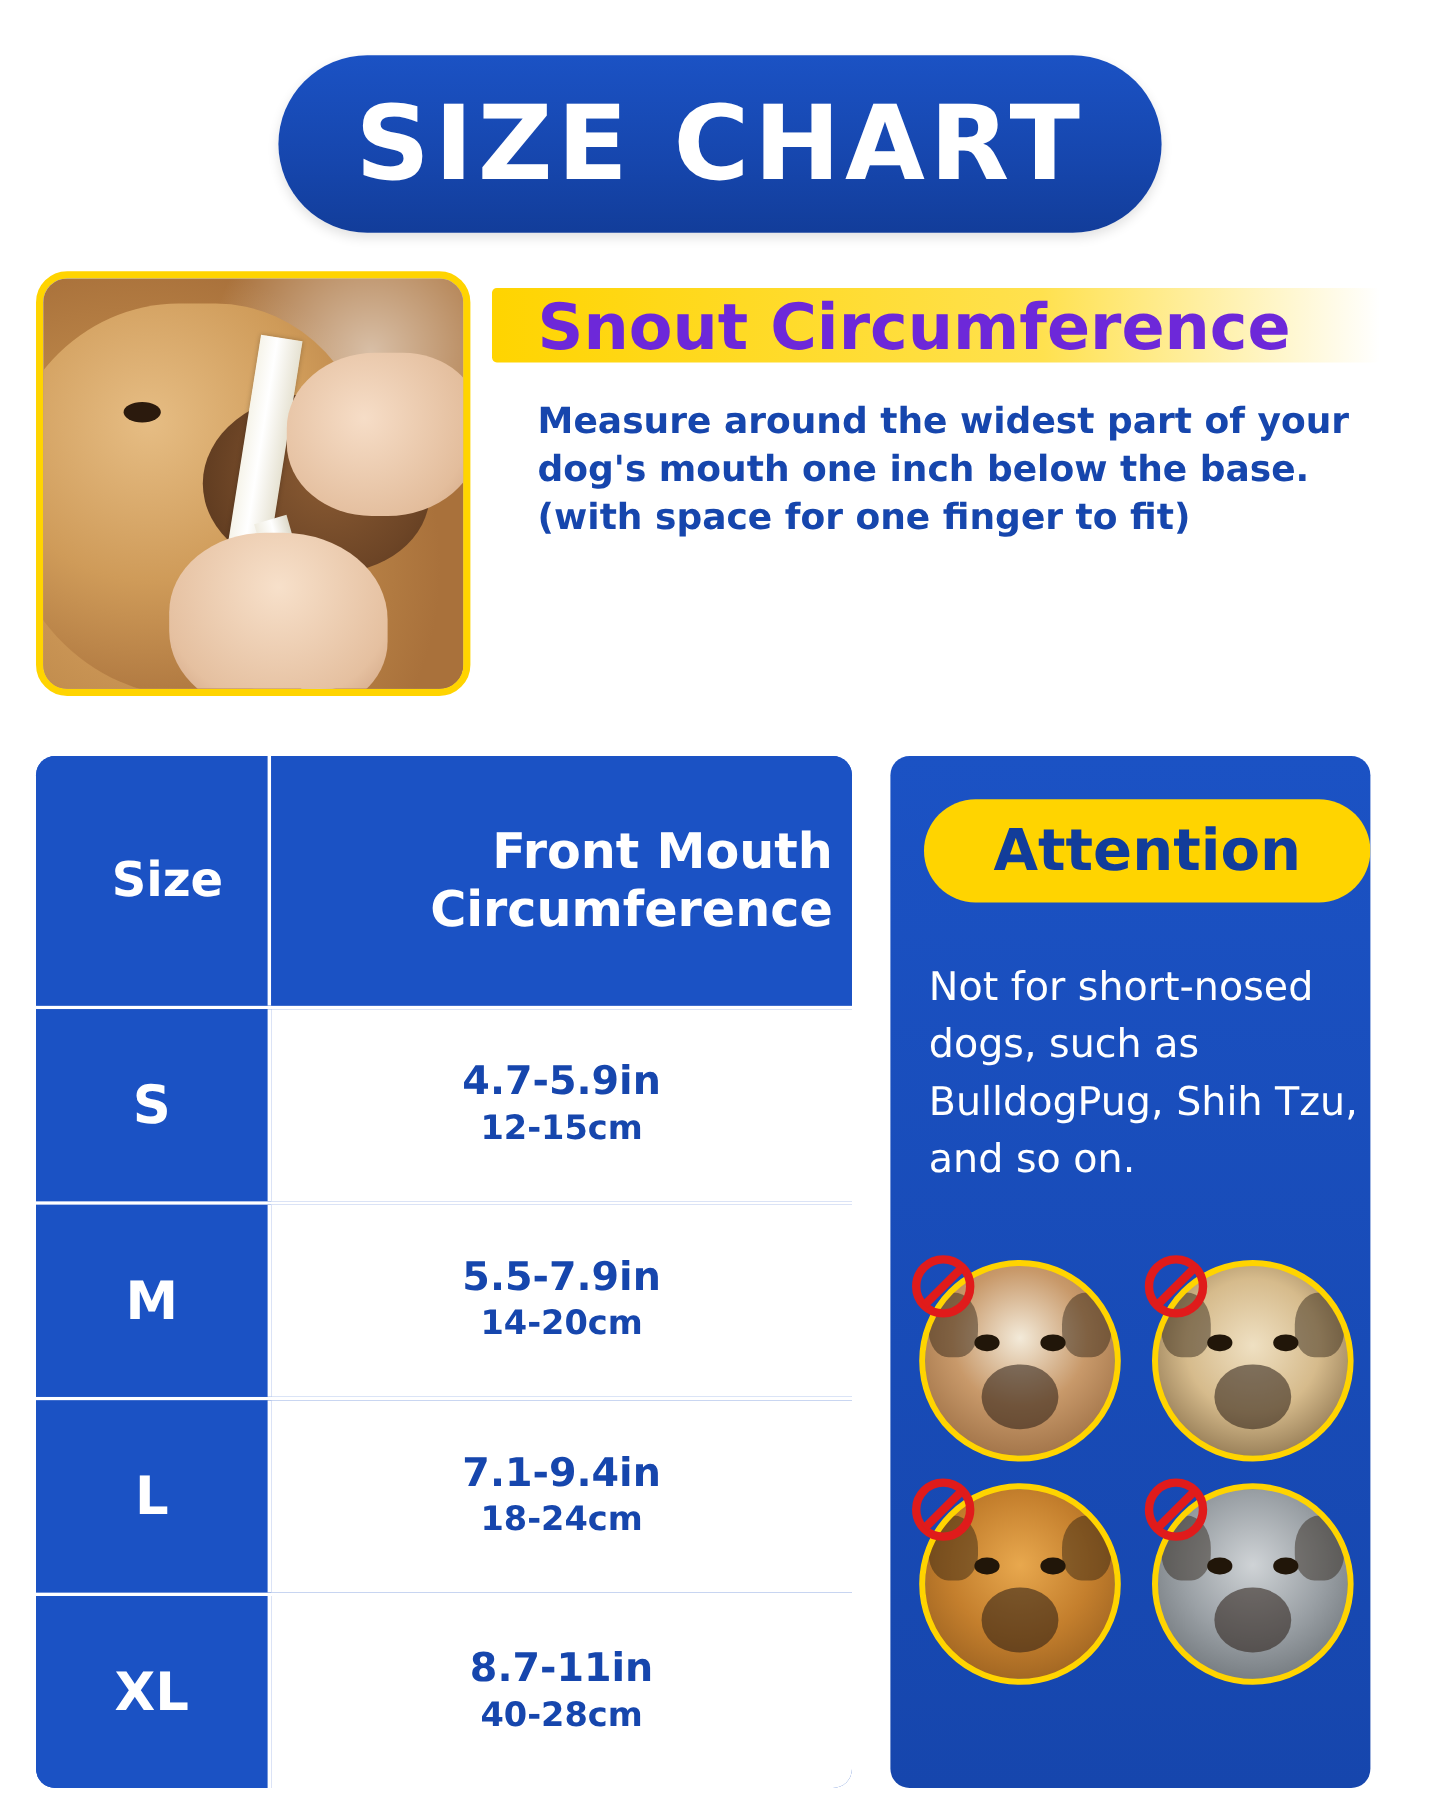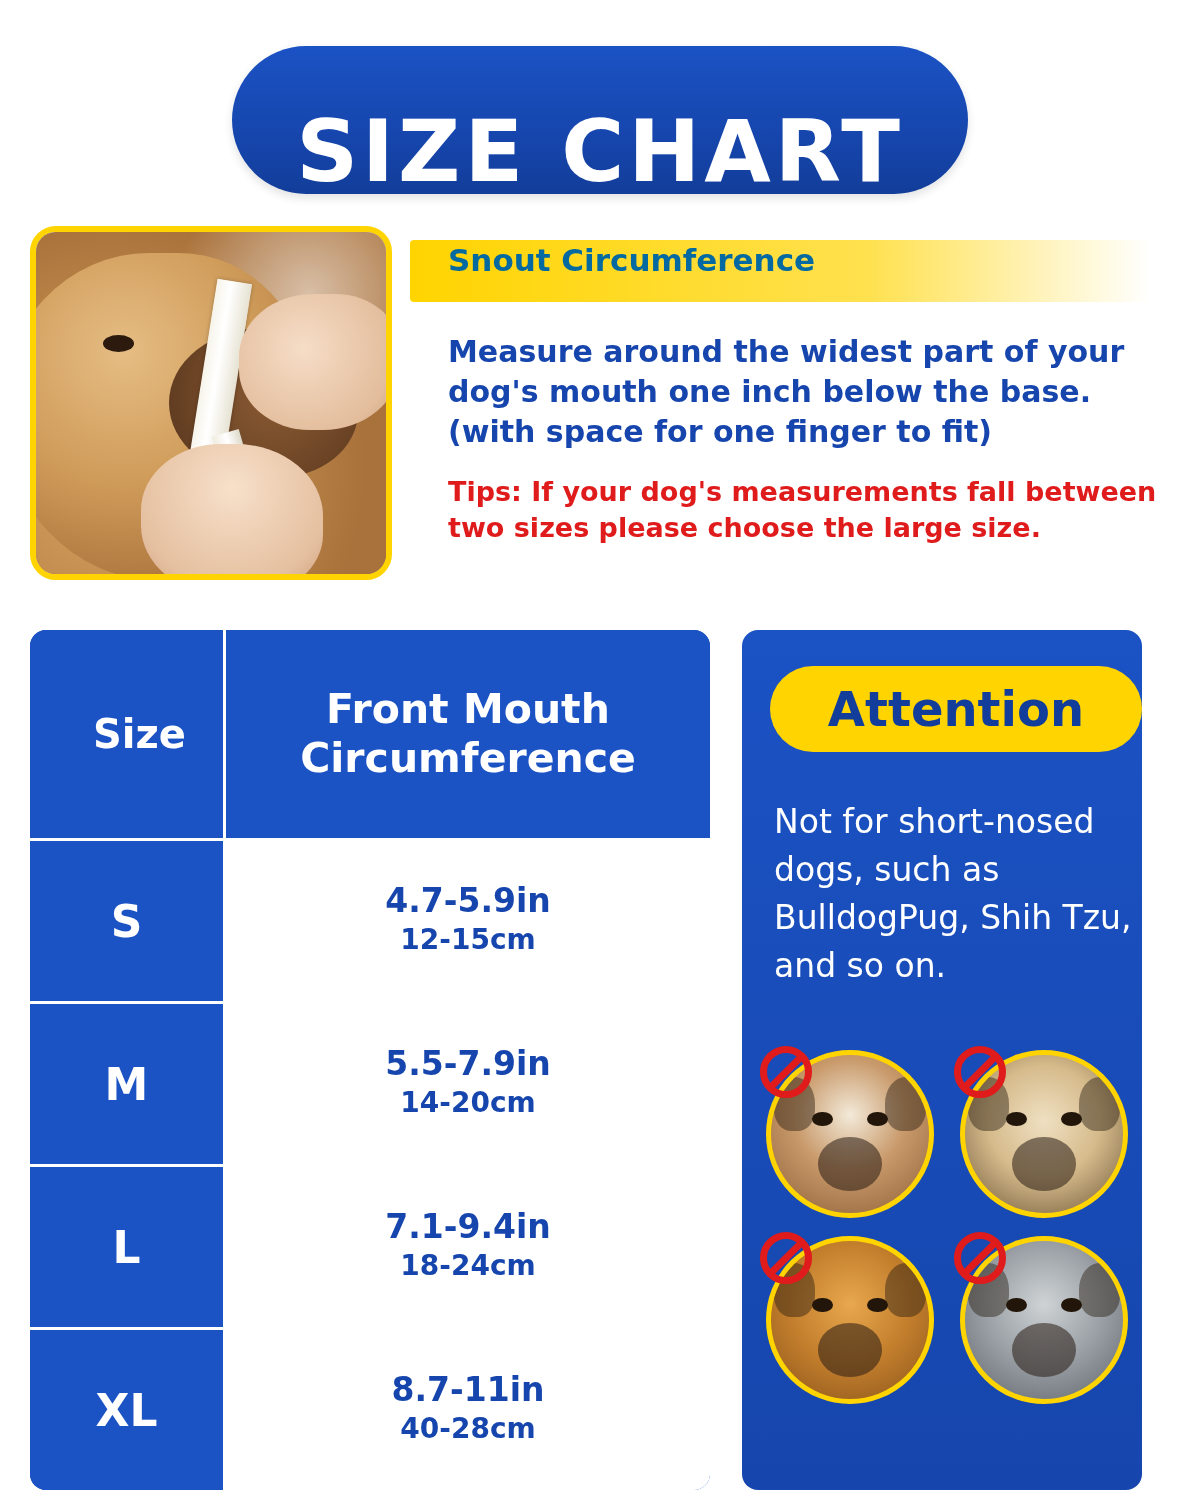--- a/index.html
+++ b/index.html
@@ -25,21 +25,21 @@
   
   .title-bar {
     position: absolute;
     left: 232px;
     top: 46px;
     width: 736px;
     height: 148px;
     border-radius: 74px;
     background: linear-gradient(180deg, #1b52c4 0%, #1646ad 60%, #123d9a 100%);
     display: flex;
-    align-items: flex-end;
+    align-items: center;
     justify-content: center;
     box-shadow: 0 4px 10px rgba(0,0,0,0.12);
   }
   .title-bar span {
     color: #ffffff;
     font-size: 86px;
     font-weight: bold;
     letter-spacing: 4px;
     line-height: 1;
     font-family: "DejaVu Sans", sans-serif;
@@ -147,23 +147,23 @@
     top: 14px;
     width: 740px;
     height: 62px;
     background: linear-gradient(90deg, #ffd400 0%, #ffe14f 62%, #ffffff 100%);
     border-radius: 4px;
   }
   .snout-title {
     position: absolute;
     left: 38px;
     top: 16px;
-    font-size: 31px;
-    font-weight: bold;
-    color: #0369a1;
+    font-size: 53px;
+    font-weight: bold;
+    color: #6d28d9;
     line-height: 1.2;
     white-space: nowrap;
   }
   .snout-body {
     position: absolute;
     left: 38px;
     top: 106px;
     width: 715px;
     font-size: 30px;
     line-height: 1.33;
@@ -214,21 +214,21 @@
   .trow.header .cell-size { font-size: 40px; padding-left: 26px; }
   .trow.body .cell-size { font-size: 44px; }
 
   .cell-head-desc {
     flex: 1;
     background: #1b52c4;
     color: #ffffff;
     display: flex;
     align-items: center;
     justify-content: center;
-    text-align: center;
+    text-align: right;
     font-size: 41px;
     font-weight: bold;
     line-height: 1.2;
     padding: 16px 16px;
     box-sizing: border-box;
   }
   .cell-val {
     flex: 1;
     background: #ffffff;
     display: flex;
@@ -384,21 +384,20 @@
       <div class="hand1"></div>
       <div class="tape2"></div>
       <div class="hand2"></div>
     </div>
   </div>
 
   <div class="snout-panel">
     <div class="snout-title-band"></div>
     <div class="snout-title">Snout Circumference</div>
     <div class="snout-body">Measure around the widest part of your dog's mouth one inch below the base. (with space for one finger to fit)</div>
-    <div class="snout-tips">Tips: If your dog's measurements fall between two sizes please choose the large size.</div>
   </div>
 
   <div class="table">
 
     <div class="trow header">
       <div class="cell-size">Size</div>
       <div class="cell-head-desc">Front Mouth Circumference</div>
     </div>
 
     <div class="trow body">

